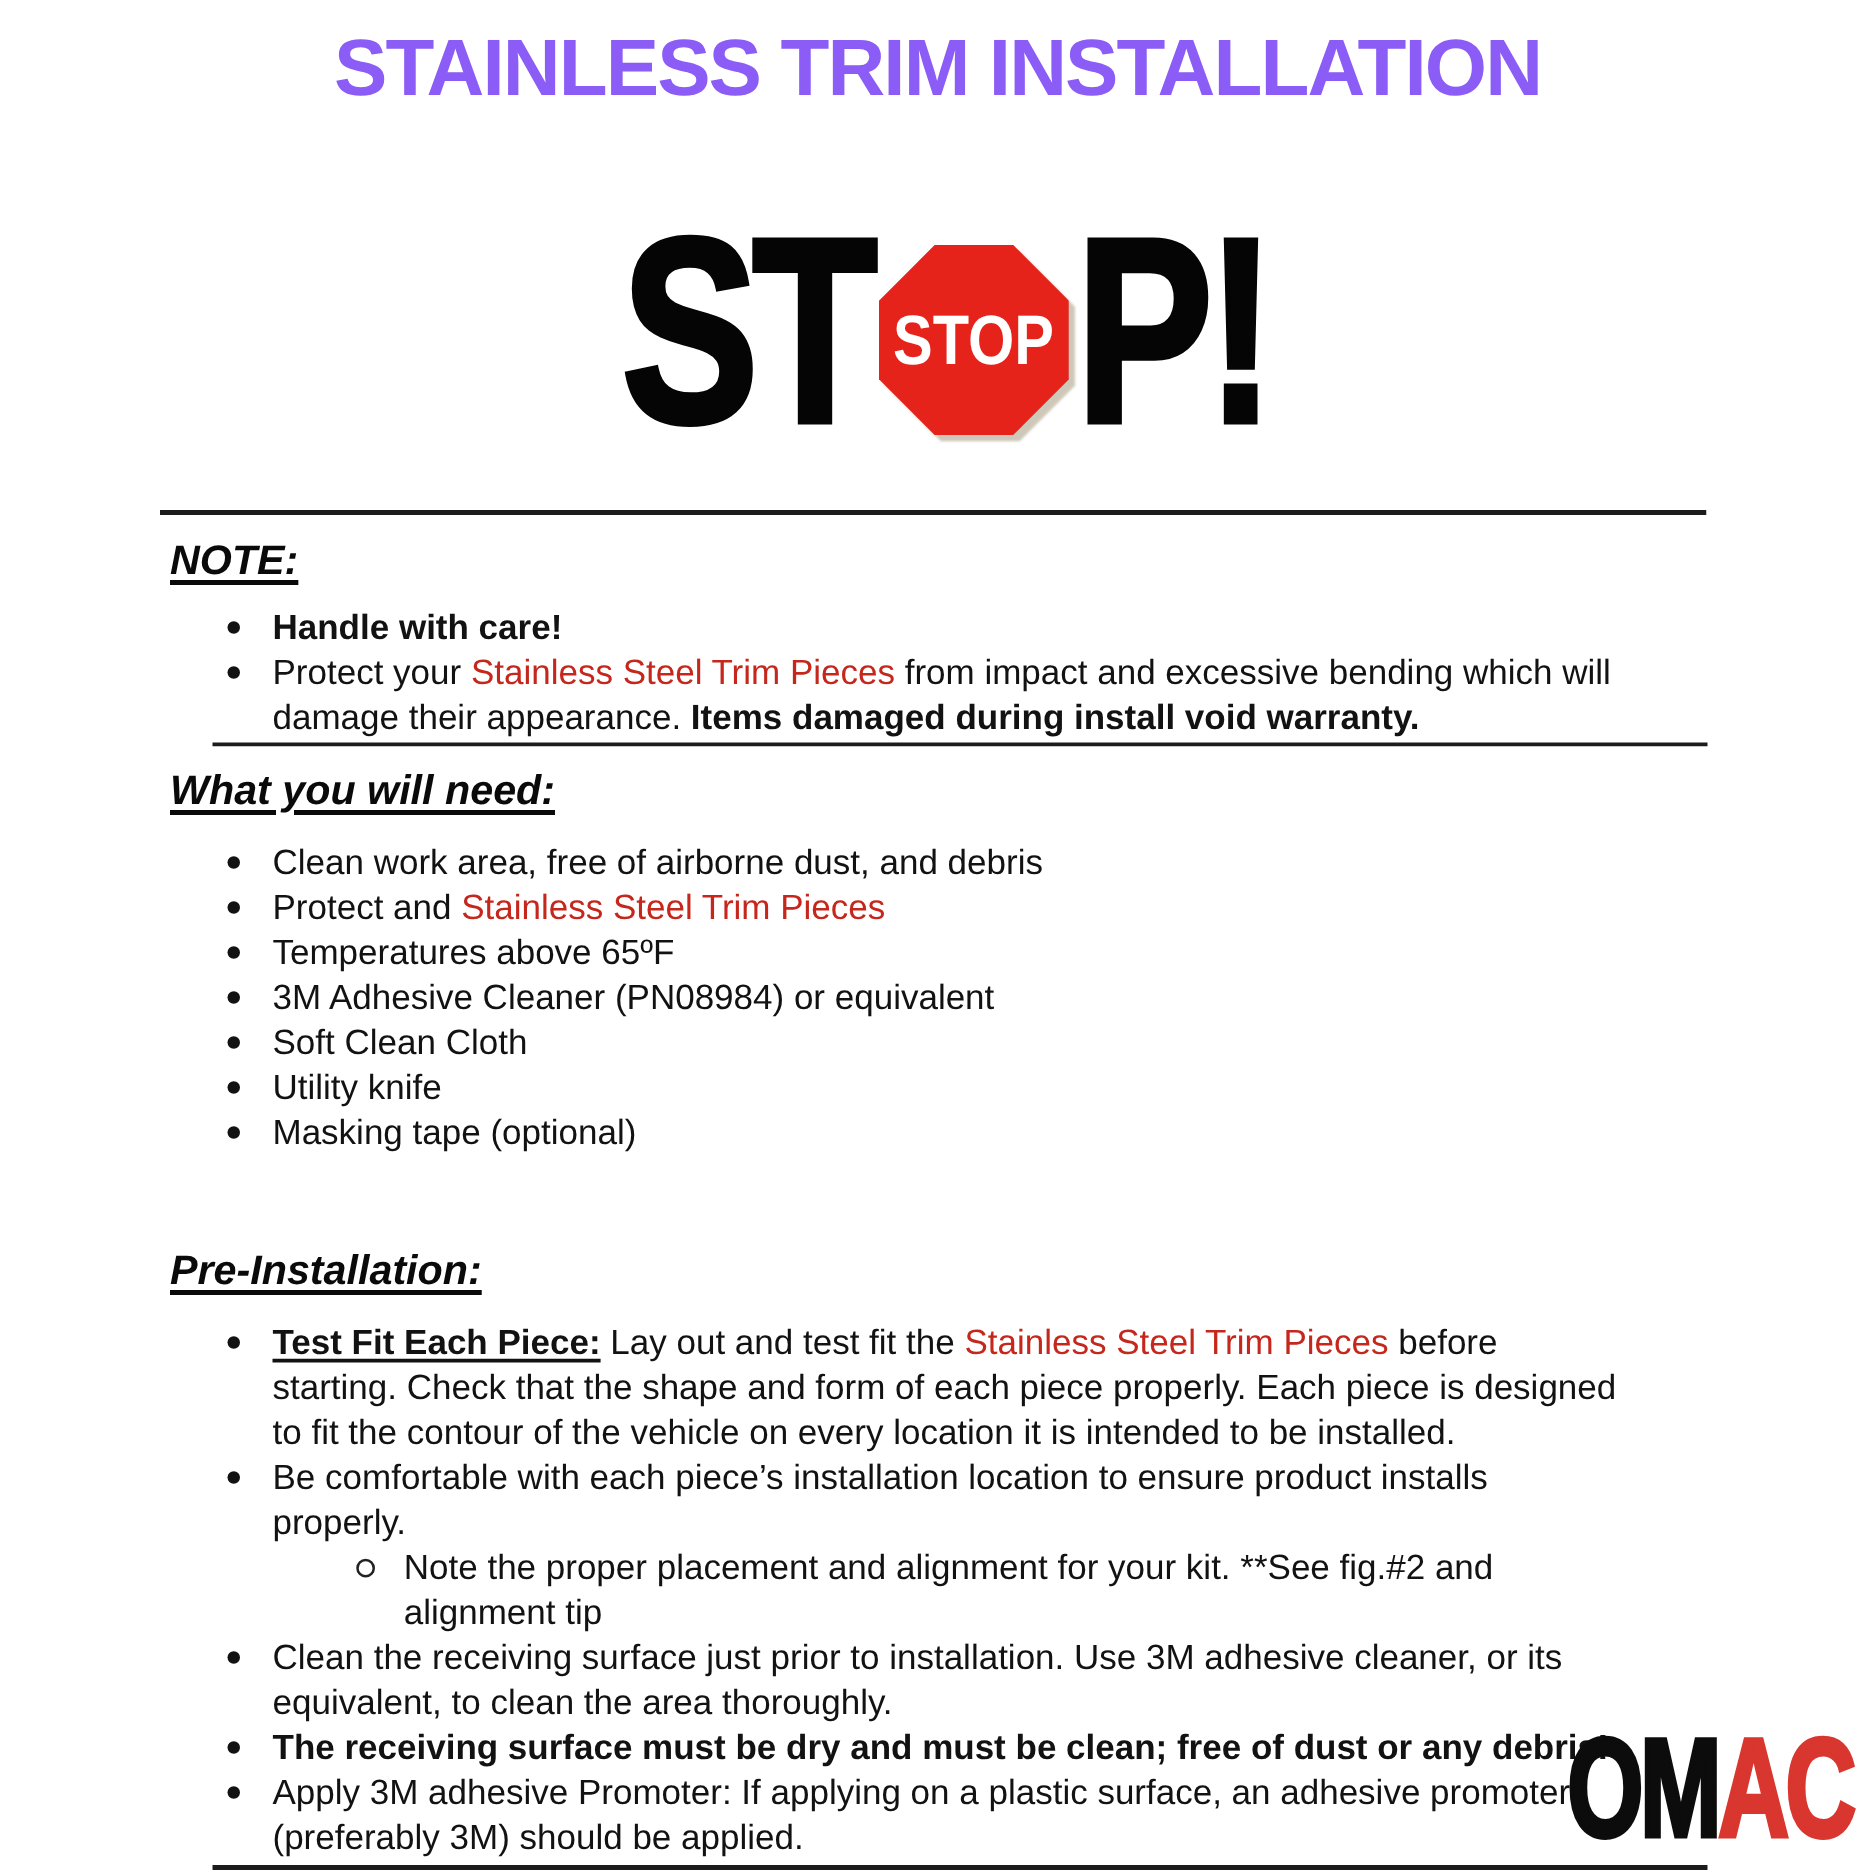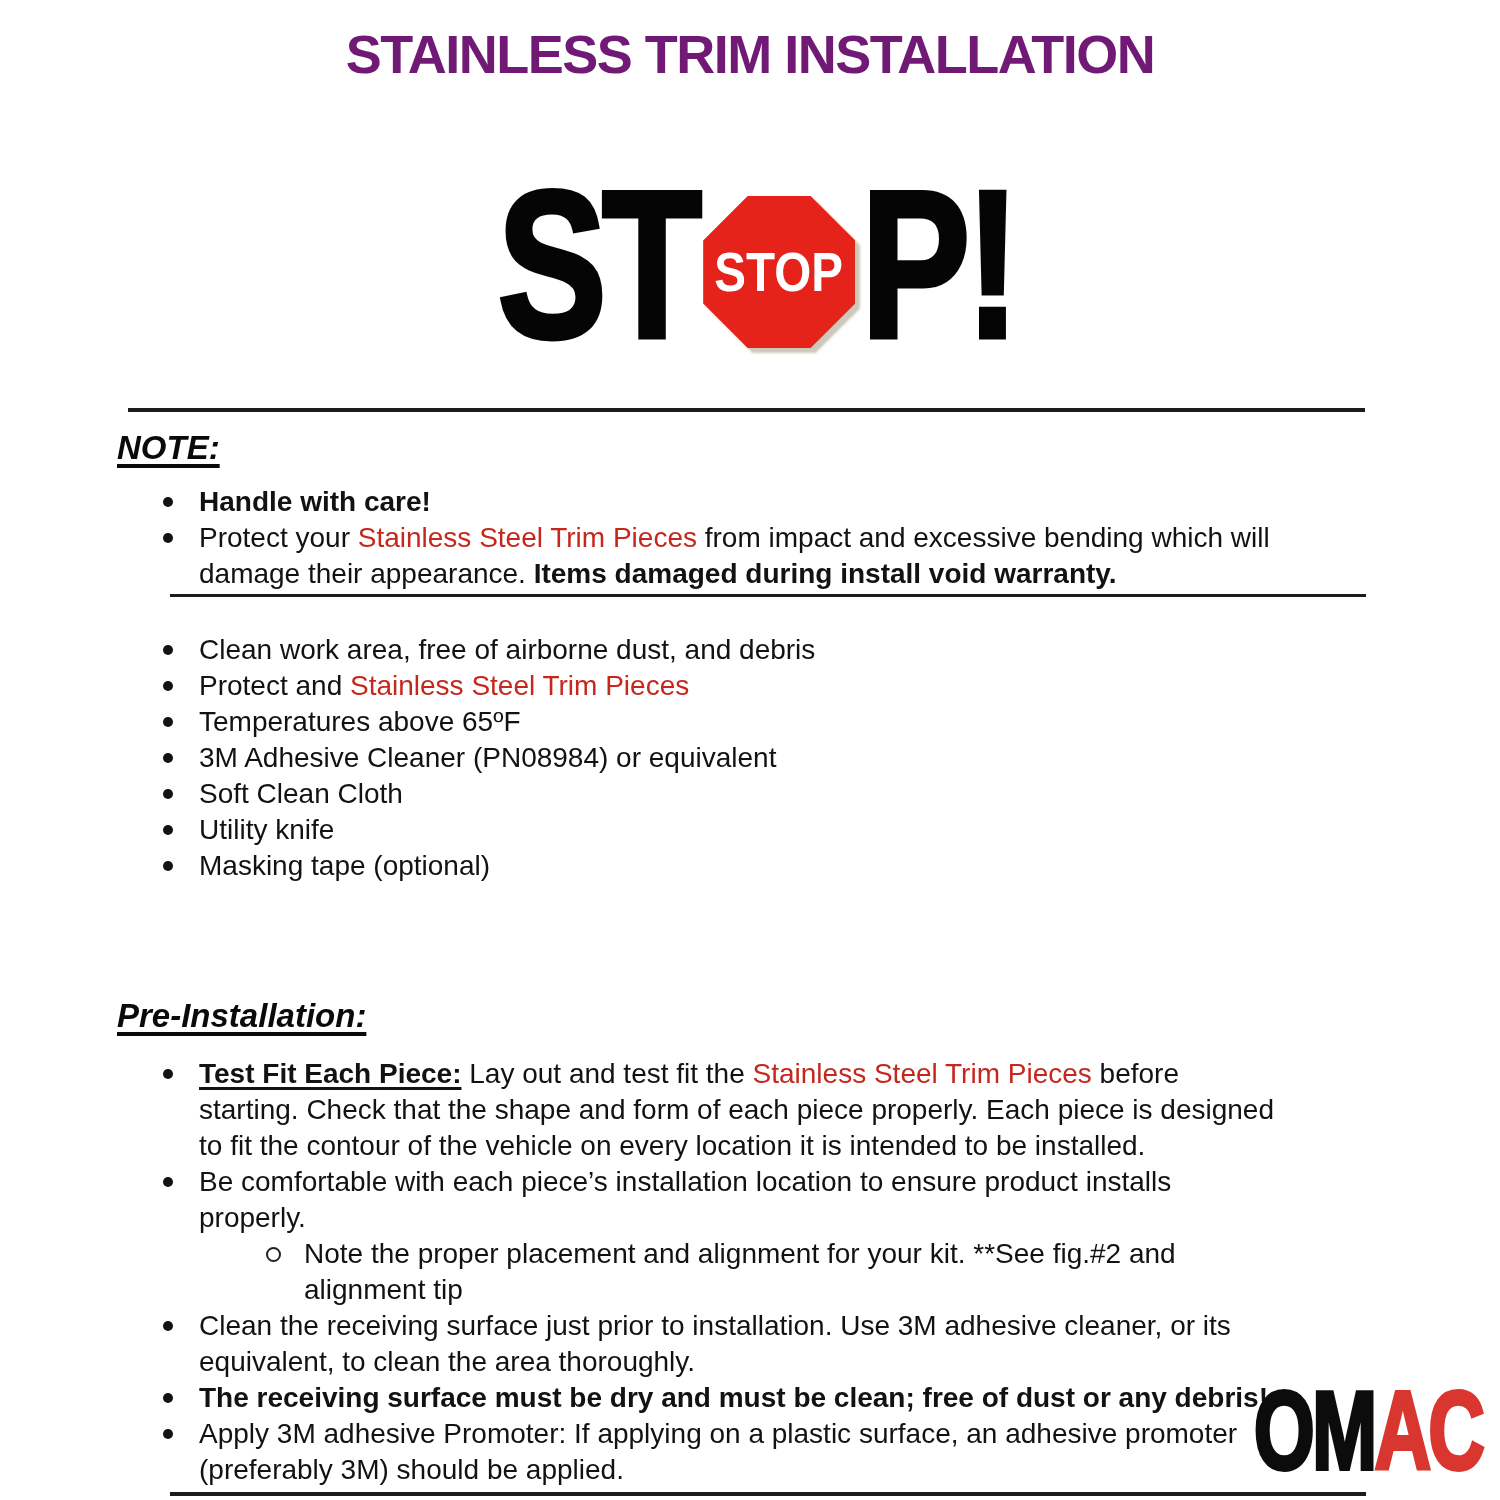--- a/index.html
+++ b/index.html
@@ -2,22 +2,22 @@
 <html><head>
 <meta charset="utf-8">
 <style>
   html,body{margin:0;padding:0;background:#ffffff;}
   body{width:1500px;height:1500px;overflow:hidden;
        font-family:"Liberation Sans","DejaVu Sans",sans-serif;color:#111;}
   .page{position:relative;width:1500px;height:1500px;background:#fff;}
 
   
   .doc-title{position:absolute;top:12px;left:0;width:100%;
-    text-align:center;font-size:54px;line-height:85px;font-weight:bold;
-    letter-spacing:-1.5px;color:#701a75;white-space:nowrap;}
+    text-align:center;font-size:64px;line-height:85px;font-weight:bold;
+    letter-spacing:-1.5px;color:#8b5cf6;white-space:nowrap;}
 
   
   .stop-row{position:absolute;top:180px;left:0;width:100%;height:170px;
     display:flex;align-items:center;justify-content:center;}
   .stop-letters{font-size:210px;font-weight:bold;line-height:1;color:#050505;
     -webkit-text-stroke:5px #050505;letter-spacing:-6px;display:inline-block;}
   .stop-letters.left{transform:scaleX(0.78);transform-origin:100% 50%;}
   .stop-letters.right{transform:scaleX(0.78);transform-origin:0% 50%;}
   .stop-sign-wrap{filter:drop-shadow(5px 5px 1px rgba(165,155,130,0.55));
     margin:14px 6px 0 6px;}
@@ -27,21 +27,21 @@
   .stop-sign-text{color:#ffffff;font-size:56px;font-weight:bold;
     transform:scaleX(0.85);letter-spacing:0;line-height:1;}
 
   
   .rule{position:absolute;background:#1c1c1c;}
   .rule-top{top:408px;left:128px;width:1237px;height:4px;}
   .rule-mid{top:594px;left:170px;width:1196px;height:3px;}
   .rule-bottom{top:1492px;left:170px;width:1196px;height:4px;}
 
   
-  .section{position:absolute;left:114px;width:1160px;}
+  .section{position:absolute;left:133px;width:1160px;}
   .section-note{top:428px;}
   .section-need{top:612px;}
   .section-pre{top:996px;}
   .section-heading{font-size:33px;line-height:40px;font-weight:bold;font-style:italic;
     color:#0a0a0a;margin:0 0 0 3px;display:inline-block;
     text-decoration:underline;text-decoration-thickness:3.5px;text-underline-offset:5px;}
   .list{margin-top:20px;}
   .section-note .list{margin-top:16px;}
 
   
@@ -87,20 +87,21 @@
     <h2 class="section-heading">NOTE:</h2>
     <div class="list">
         <div class="row"><span class="marker marker--disc"></span><span class="row-text"><span class="seg-bold">Handle with care!</span></span></div>
         <div class="row"><span class="marker marker--disc"></span><span class="row-text"><span>Protect your </span><span class="seg-red">Stainless Steel Trim Pieces</span><span> from impact and excessive bending which will damage their appearance. </span><span class="seg-bold">Items damaged during install void warranty.</span></span></div>
       </div>
   </div>
 
   <div class="rule rule-mid"></div>
 
   <div class="section section-need">
+    <h2 class="section-heading">What you will need:</h2>
     <div class="list">
         <div class="row"><span class="marker marker--disc"></span><span class="row-text"><span>Clean work area, free of airborne dust, and debris</span></span></div>
         <div class="row"><span class="marker marker--disc"></span><span class="row-text"><span>Protect and </span><span class="seg-red">Stainless Steel Trim Pieces</span></span></div>
         <div class="row"><span class="marker marker--disc"></span><span class="row-text"><span>Temperatures above 65ºF</span></span></div>
         <div class="row"><span class="marker marker--disc"></span><span class="row-text"><span>3M Adhesive Cleaner (PN08984) or equivalent</span></span></div>
         <div class="row"><span class="marker marker--disc"></span><span class="row-text"><span>Soft Clean Cloth</span></span></div>
         <div class="row"><span class="marker marker--disc"></span><span class="row-text"><span>Utility knife</span></span></div>
         <div class="row"><span class="marker marker--disc"></span><span class="row-text"><span>Masking tape (optional)</span></span></div>
       </div>
   </div>

